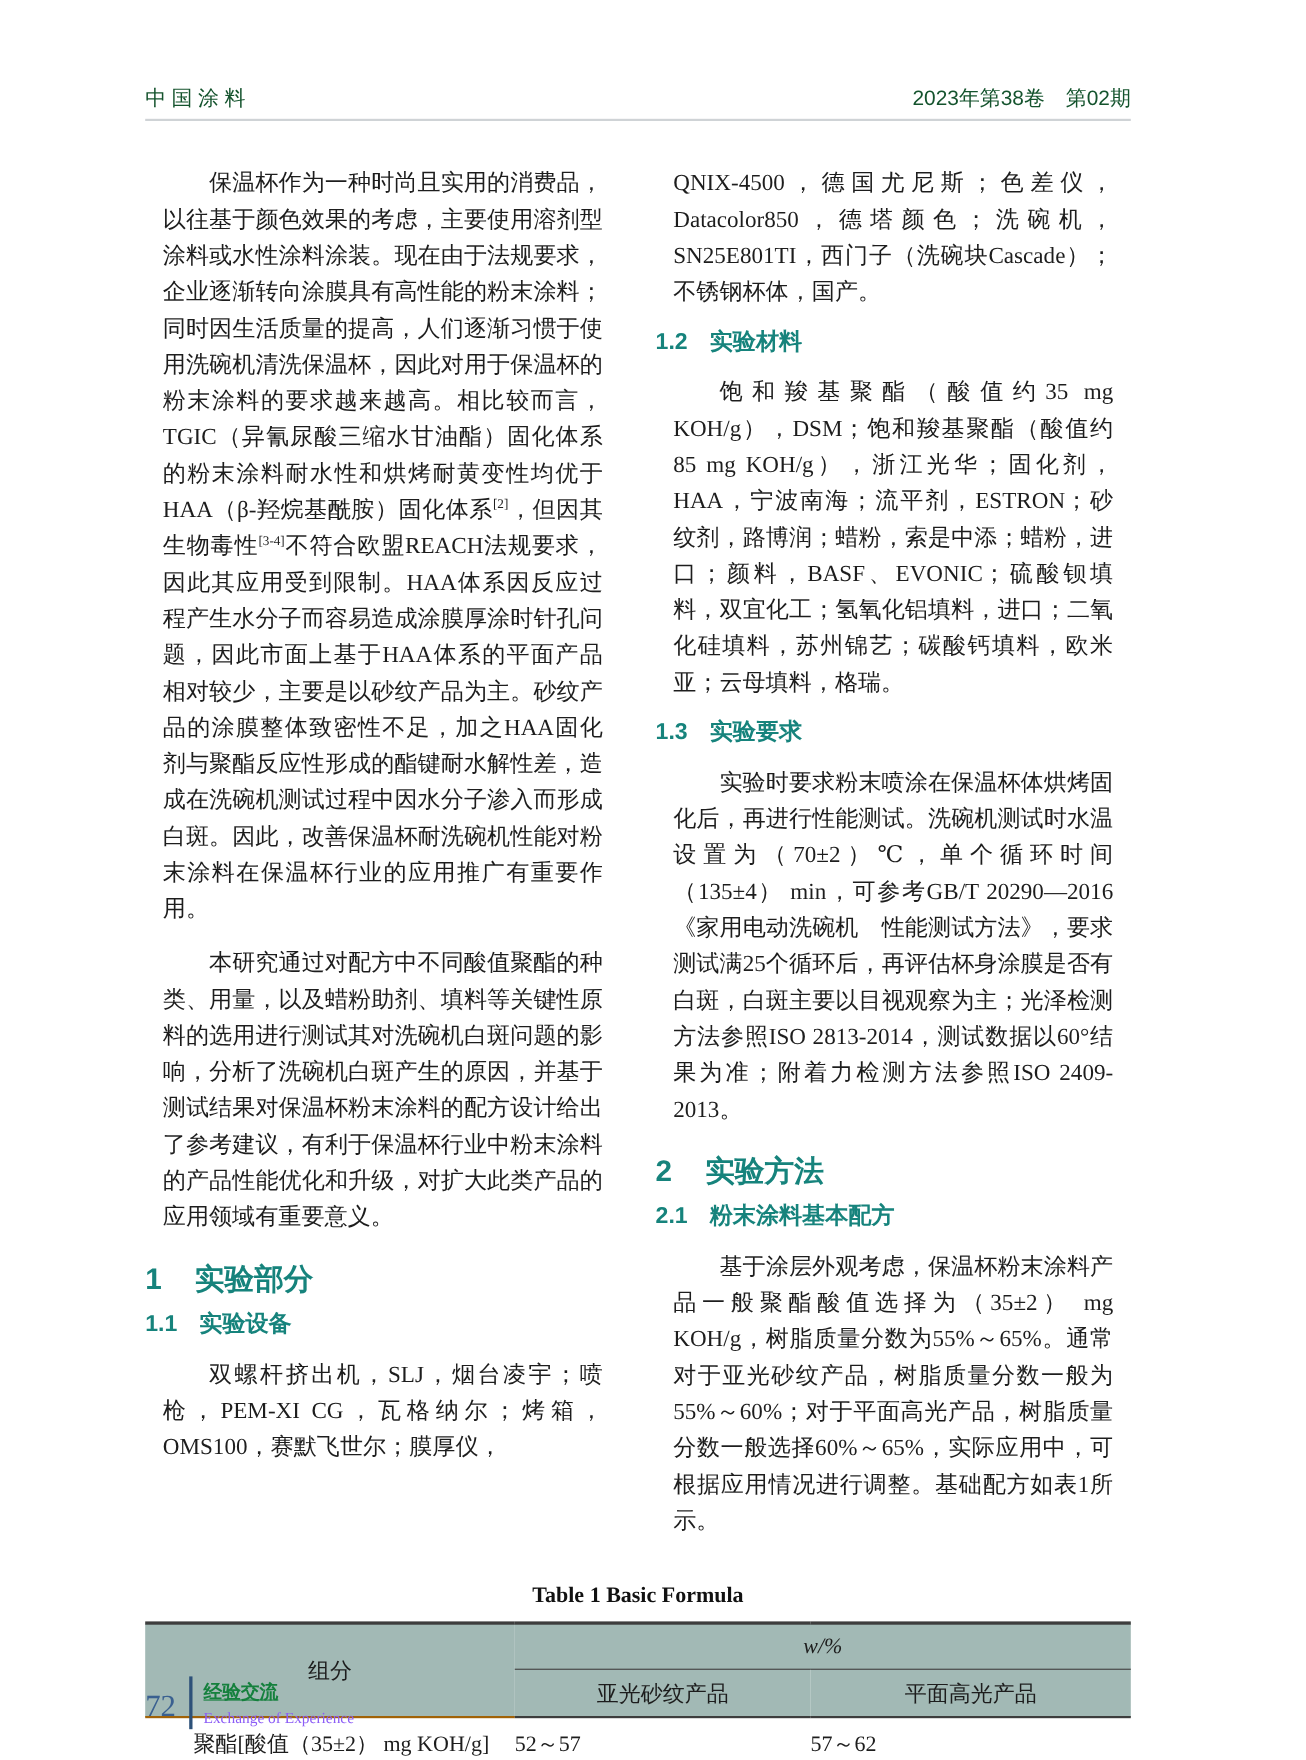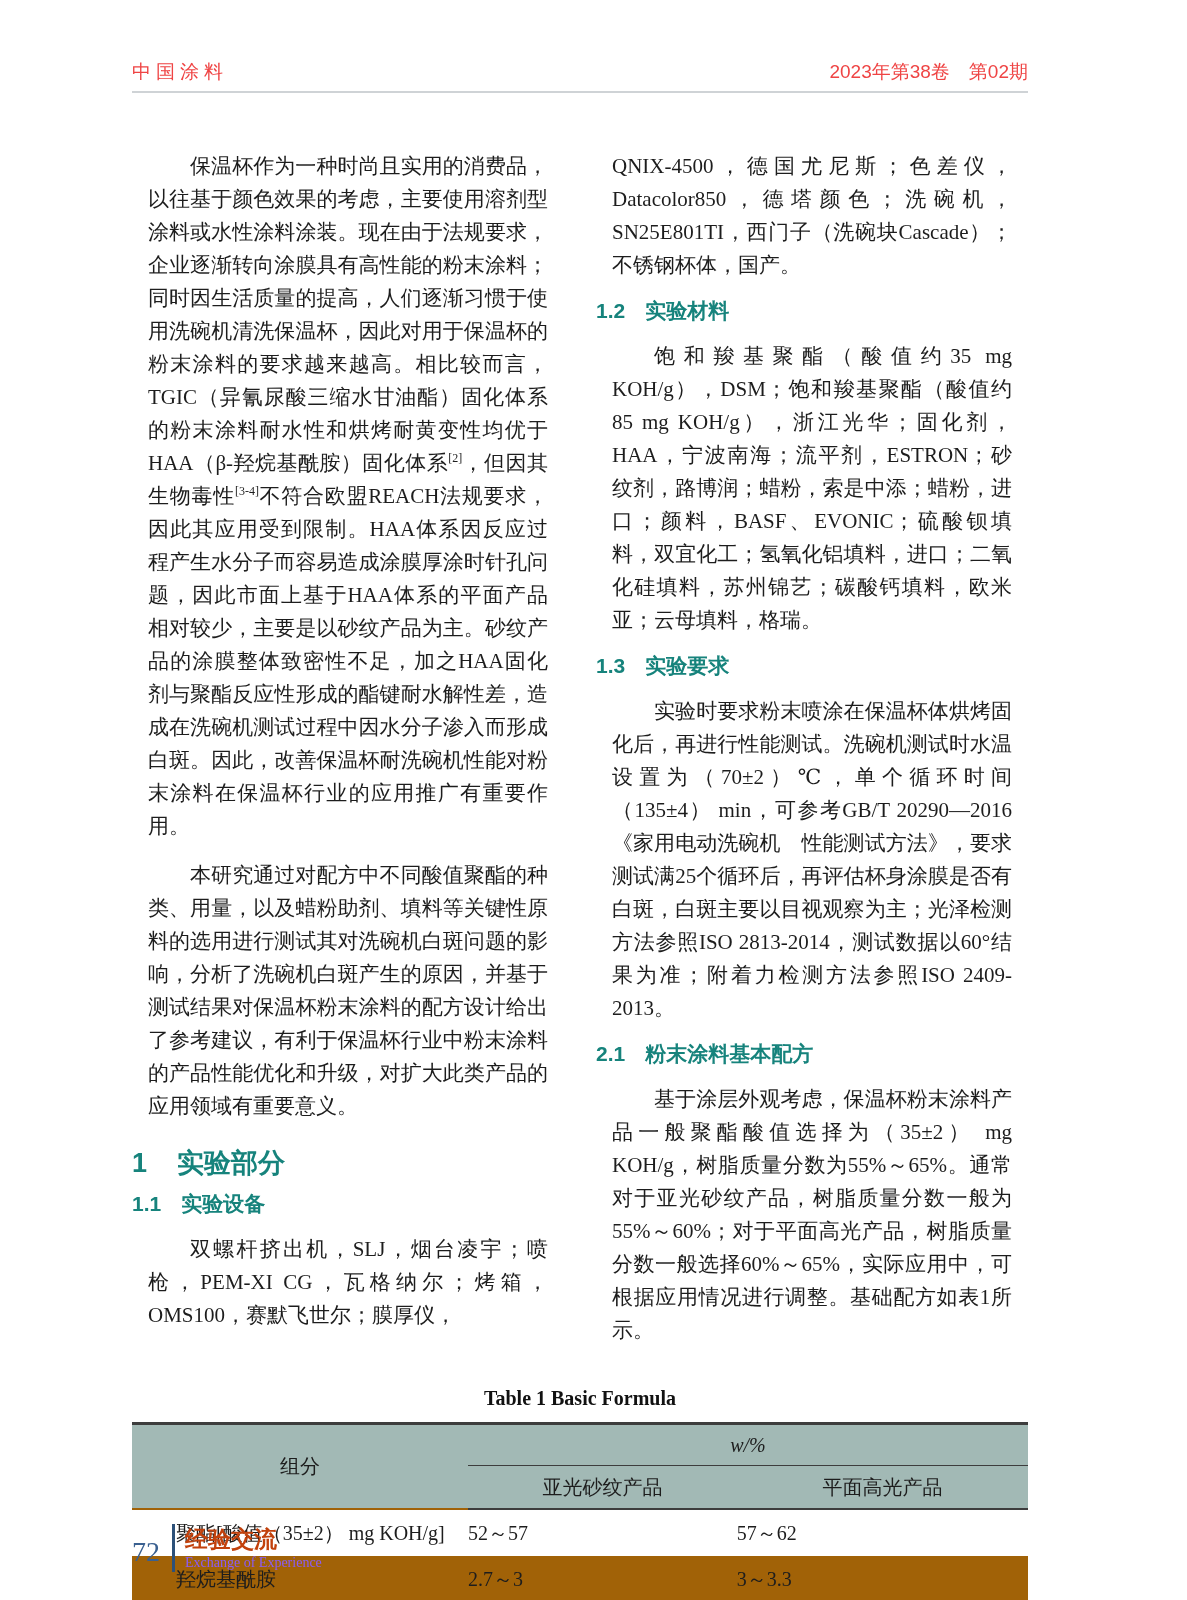--- a/index.html
+++ b/index.html
@@ -2,24 +2,24 @@
 <html lang="zh"><head>
 <meta charset="utf-8">
 <style>
   html,body{margin:0;padding:0;}
   body{
     width:1187px;height:1600px;background:#ffffff;position:relative;
     font-family:"Liberation Serif","DejaVu Serif",serif;color:#1d1d1d;
     overflow:hidden;
   }
   .pg-header{
-    position:absolute;left:132px;width:896px;top:61px;height:32px;
+    position:absolute;left:132px;width:896px;top:78px;height:32px;
     display:flex;justify-content:space-between;align-items:flex-end;
     border-bottom:2px solid #cfd3d6;
-    color:#ef4444;font-size:19px;
+    color:#14532d;font-size:19px;
     font-family:"Liberation Sans","DejaVu Sans",sans-serif;
     padding-bottom:6px;box-sizing:border-box;
   }
   .pg-header .journal{letter-spacing:5px;}
   .content{position:absolute;left:132px;top:134px;width:896px;}
   .cols{display:flex;gap:32px;}
   .col{width:432px;font-size:21px;line-height:33px;text-align:justify;}
   .col p{margin:16px;text-indent:2em;}
   .col p.noind{text-indent:0;}
   sup{font-size:12px;vertical-align:super;line-height:0;}
@@ -69,21 +69,21 @@
     position:absolute;left:132px;top:1500px;
     display:flex;align-items:center;margin-top:24px;
   }
   .pnum{
     font-size:28px;color:#3a6090;margin-right:12px;align-self:flex-end;
     font-family:"Liberation Serif","DejaVu Serif",serif;line-height:40px;
   }
   .fbar{width:3px;height:48px;background:#2d5179;margin-right:10px;}
   .fzh{
     font-family:"Liberation Sans","DejaVu Sans",sans-serif;
-    font-weight:bold;font-size:23px;color:#c2410c;line-height:26px;
+    font-weight:bold;font-size:17px;color:#15803d;line-height:26px;text-decoration:underline;
   }
   .fen{
     font-family:"Liberation Serif","DejaVu Serif",serif;
     font-size:14px;color:#8b5cf6;margin-top:3px;
   }
 </style>
 </head>
 <body>
 
 <div class="page">
@@ -103,20 +103,21 @@
         <h2 class="sec"><span class="num">1.1</span><span>实验设备</span></h2>
         <p>双螺杆挤出机，SLJ，烟台凌宇；喷枪，PEM-XI CG，瓦格纳尔；烤箱，OMS100，赛默飞世尔；膜厚仪，</p>
       </div>
 
       <div class="col">
         <p class="noind">QNIX-4500，德国尤尼斯；色差仪，Datacolor850，德塔颜色；洗碗机，SN25E801TI，西门子（洗碗块Cascade）；不锈钢杯体，国产。</p>
         <h2 class="sec"><span class="num">1.2</span><span>实验材料</span></h2>
         <p>饱和羧基聚酯（酸值约35 mg KOH/g），DSM；饱和羧基聚酯（酸值约85 mg KOH/g），浙江光华；固化剂，HAA，宁波南海；流平剂，ESTRON；砂纹剂，路博润；蜡粉，索是中添；蜡粉，进口；颜料，BASF、EVONIC；硫酸钡填料，双宜化工；氢氧化铝填料，进口；二氧化硅填料，苏州锦艺；碳酸钙填料，欧米亚；云母填料，格瑞。</p>
         <h2 class="sec"><span class="num">1.3</span><span>实验要求</span></h2>
         <p>实验时要求粉末喷涂在保温杯体烘烤固化后，再进行性能测试。洗碗机测试时水温设置为（70±2）℃，单个循环时间（135±4） min，可参考GB/T 20290—2016《家用电动洗碗机　性能测试方法》，要求测试满25个循环后，再评估杯身涂膜是否有白斑，白斑主要以目视观察为主；光泽检测方法参照ISO 2813-2014，测试数据以60°结果为准；附着力检测方法参照ISO 2409-2013。</p>
+        <h1 class="sec"><span class="num">2</span><span>实验方法</span></h1>
         <h2 class="sec"><span class="num">2.1</span><span>粉末涂料基本配方</span></h2>
         <p>基于涂层外观考虑，保温杯粉末涂料产品一般聚酯酸值选择为（35±2） mg KOH/g，树脂质量分数为55%～65%。通常对于亚光砂纹产品，树脂质量分数一般为55%～60%；对于平面高光产品，树脂质量分数一般选择60%～65%，实际应用中，可根据应用情况进行调整。基础配方如表1所示。</p>
       </div>
     </div>
 
     <section class="table-block">
       <div class="cap-en">Table 1  Basic Formula</div>
       <table class="formula">
         <thead>
           <tr>

